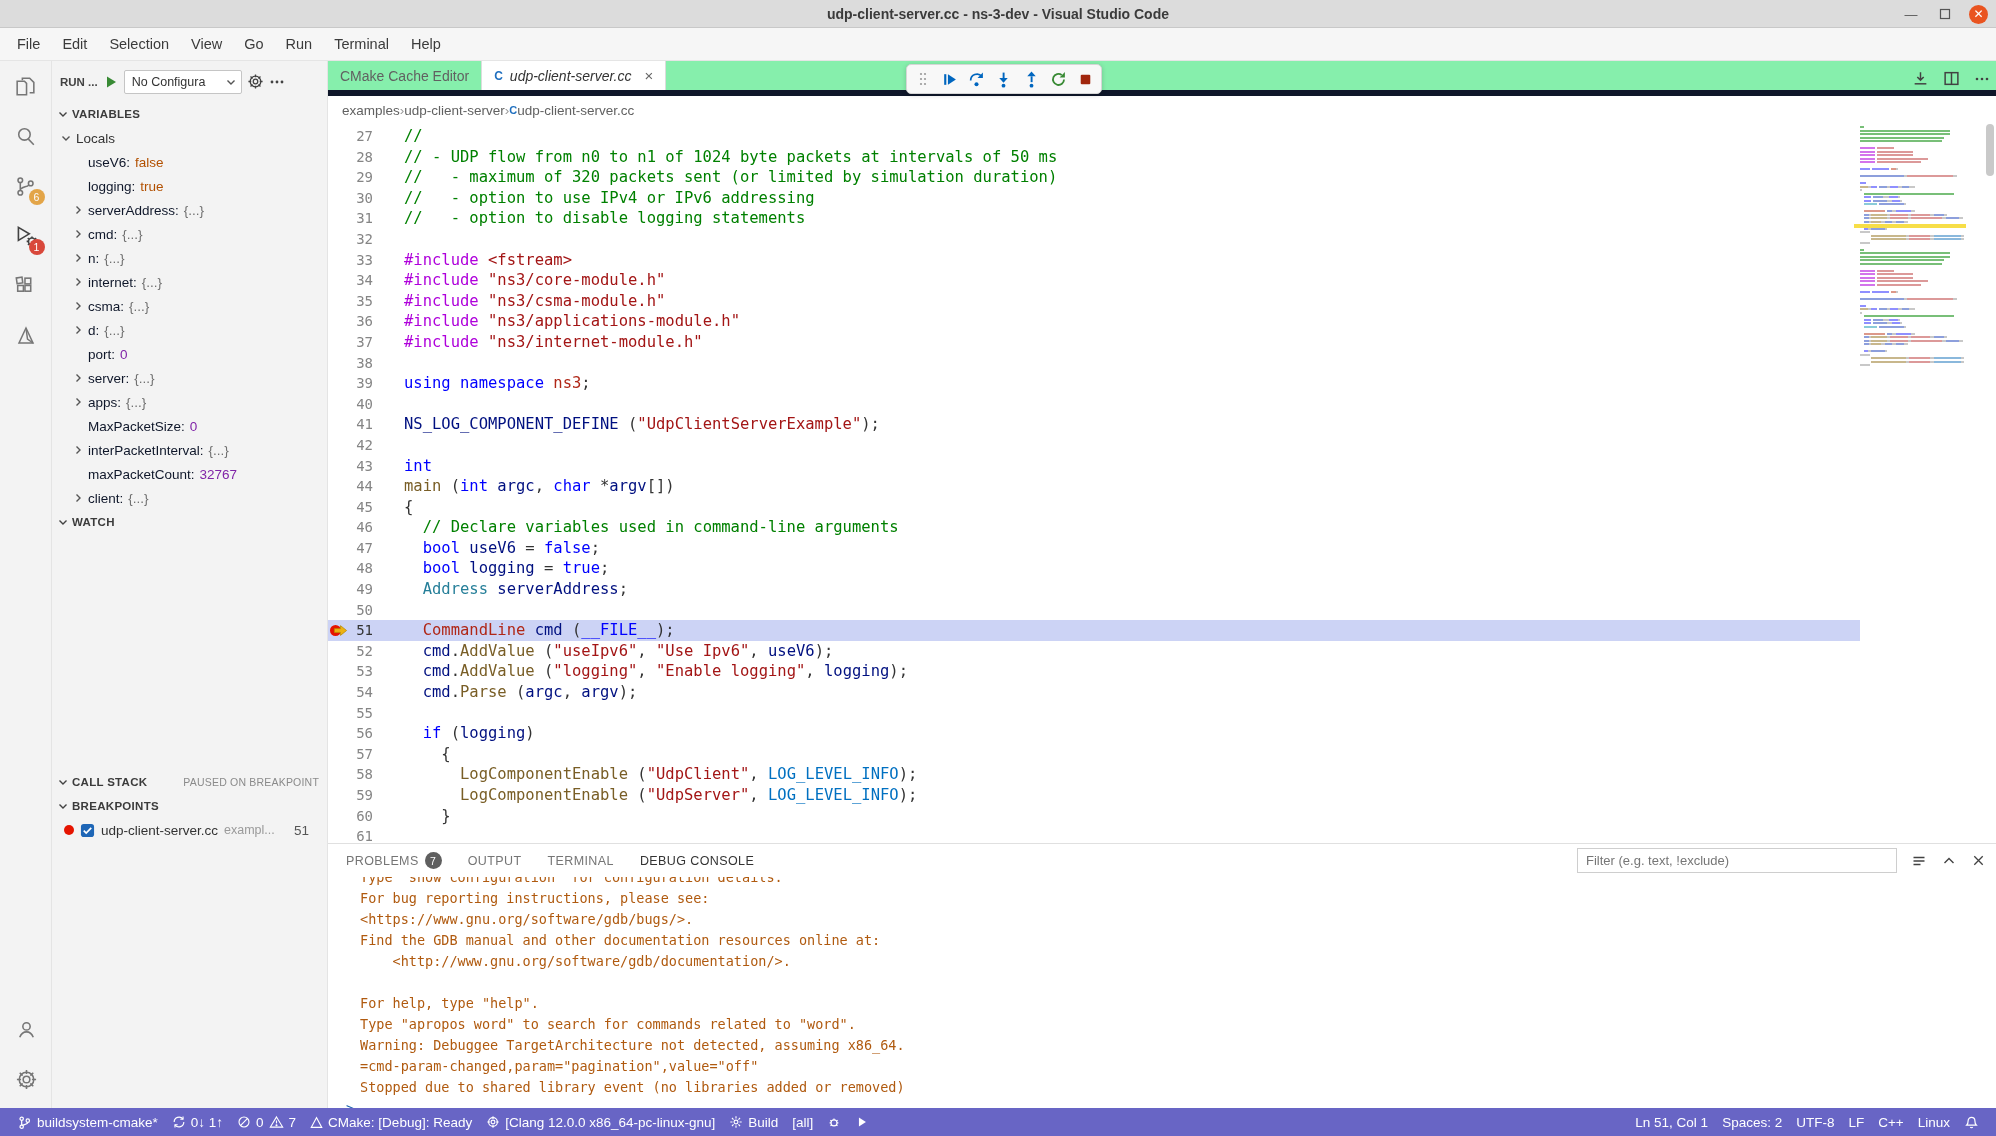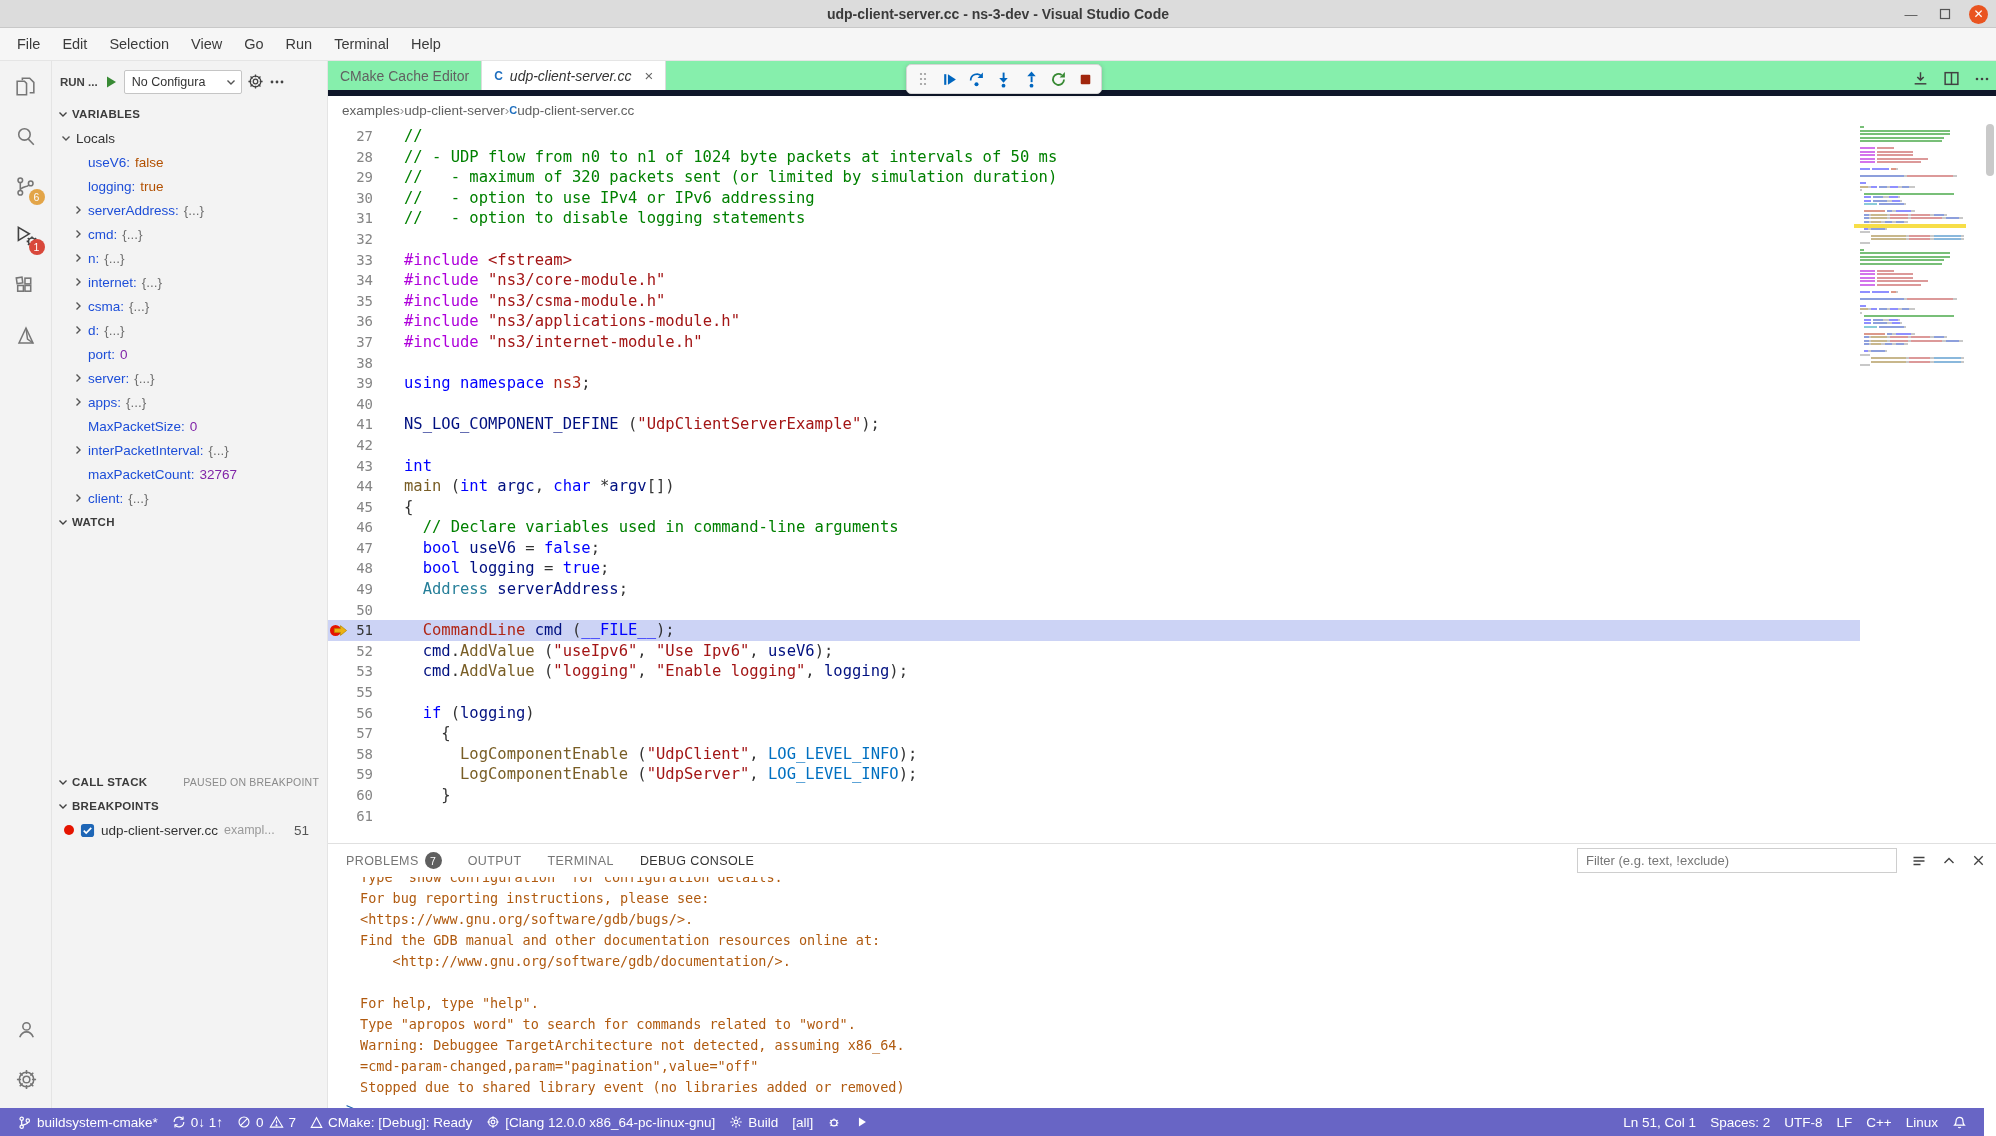--- a/index.html
+++ b/index.html
@@ -34,21 +34,21 @@
   #sidebar { width:276px; background:#f3f3f3; border-right:1px solid #e4e4e4; font-size:13.5px; display:flex; flex-direction:column; overflow:hidden; }
   #debug-config-row { height:41px; display:flex; align-items:center; padding:0 8px; gap:5px; }
   #run-label { font-size:11.5px; font-weight:bold; color:#424242; white-space:nowrap; }
   #config-dropdown { height:24px; background:#fff; border:1px solid #c5c5c5; border-radius:2px; display:flex; align-items:center; padding:0 4px 0 7px; width:118px; overflow:hidden; }
   #config-dropdown .cfg-text { font-size:12.5px; color:#333; white-space:nowrap; overflow:hidden; flex:1; }
   .sec-header { height:24px; display:flex; align-items:center; padding:0 8px 0 5px; font-size:11.5px; font-weight:bold; color:#3b3b3b; flex:none; }
   .sec-header .sec-title { margin-left:3px; letter-spacing:.3px; }
   .sec-desc { margin-left:auto; font-size:10.5px; font-weight:normal; color:#8a8a8a; letter-spacing:.2px; }
   .tree-row { height:24px; display:flex; align-items:center; white-space:nowrap; overflow:hidden; }
   .chev { flex:none; }
-  .v-name { color:#1d4ed8; }
+  .v-name { color:#0f172a; }
   .v-val { margin-left:5px; }
   .v-bool { color:#b25000; }
   .v-num  { color:#8024a8; }
   .v-obj  { color:#707070; }
   #variables-body { flex:none; }
   #watch-body { height:236px; flex:none; }
   #callstack-body { height:252px; flex:none; }
   .cs-frame { padding-left:24px; font-size:13.5px; color:#333; }
   .cs-suffix { color:#9a9a9a; margin-left:8px; }
   .bp-row { display:flex; align-items:center; padding-left:12px; padding-right:18px; gap:6px; }
@@ -112,21 +112,21 @@
   .panel-badge { min-width:17px; height:17px; border-radius:9px; background:#5f5f5f; color:#fff; font-size:10.5px; display:flex; align-items:center; justify-content:center; padding:0 4px; }
   #panel-right { position:absolute; right:10px; top:4px; display:flex; align-items:center; gap:14px;margin-left:44px; }
   #console-filter { width:320px; height:25px; border:1px solid #cecece; background:#fff; font-size:13px; color:#333; padding:0 8px; font-family:"Liberation Sans", sans-serif; }
   #console-filter::placeholder { color:#767676; }
   #console { flex:1; overflow:hidden; padding-left:32px; font-family:"DejaVu Sans Mono", monospace; font-size:13.5px; line-height:21px; color:#b05a0f; }
   .console-line { white-space:pre; }
   .console-line:first-child { margin-top:-10px; }
   #console-prompt { color:#1a62ac; margin-left:-14px; }
 
   
-  #statusbar { position:absolute; left:0; right:12px; bottom:0; height:28px; background:#6865c5; color:#fff; display:flex; align-items:center; font-size:13.5px; padding:0 10px; }
+  #statusbar { position:absolute; left:0; right:0; bottom:0; height:28px; background:#6865c5; color:#fff; display:flex; align-items:center; font-size:13.5px; padding:0 10px; }
   .sb-item { display:flex; align-items:center; gap:5px; padding:0 7px; height:28px; white-space:nowrap; }
   #sb-right { margin-left:auto; display:flex; align-items:center; }
 
   
   #debug-toolbar { position:absolute; left:906px; top:64px; width:196px; height:30px; background:#f8f8f8; border:1px solid #d6d6d6; border-radius:5px; box-shadow:0 1px 5px rgba(0,0,0,.18); display:flex; align-items:center; padding:0 4px; gap:4px; z-index:50; }
   .dbg-btn { width:26px; height:26px; display:flex; align-items:center; justify-content:center; }
 </style>
 </head>
 <body>
 
@@ -568,20 +568,25 @@
             <span class="ln">52</span>
             <span class="ct"><span>  </span><span class="tok-v">cmd</span><span>.</span><span class="tok-f">AddValue</span><span> (</span><span class="tok-s">"useIpv6"</span><span>, </span><span class="tok-s">"Use Ipv6"</span><span>, </span><span class="tok-v">useV6</span><span>);</span></span>
           </div>
           <div class="cl">
             <span class="cm"></span>
             <span class="ln">53</span>
             <span class="ct"><span>  </span><span class="tok-v">cmd</span><span>.</span><span class="tok-f">AddValue</span><span> (</span><span class="tok-s">"logging"</span><span>, </span><span class="tok-s">"Enable logging"</span><span>, </span><span class="tok-v">logging</span><span>);</span></span>
           </div>
           <div class="cl">
             <span class="cm"></span>
+            <span class="ln">54</span>
+            <span class="ct"><span>  </span><span class="tok-v">cmd</span><span>.</span><span class="tok-f">Parse</span><span> (</span><span class="tok-v">argc</span><span>, </span><span class="tok-v">argv</span><span>);</span></span>
+          </div>
+          <div class="cl">
+            <span class="cm"></span>
             <span class="ln">55</span>
             <span class="ct">&nbsp;</span>
           </div>
           <div class="cl">
             <span class="cm"></span>
             <span class="ln">56</span>
             <span class="ct"><span>  </span><span class="tok-k">if</span><span> (</span><span class="tok-v">logging</span><span>)</span></span>
           </div>
           <div class="cl">
             <span class="cm"></span>

